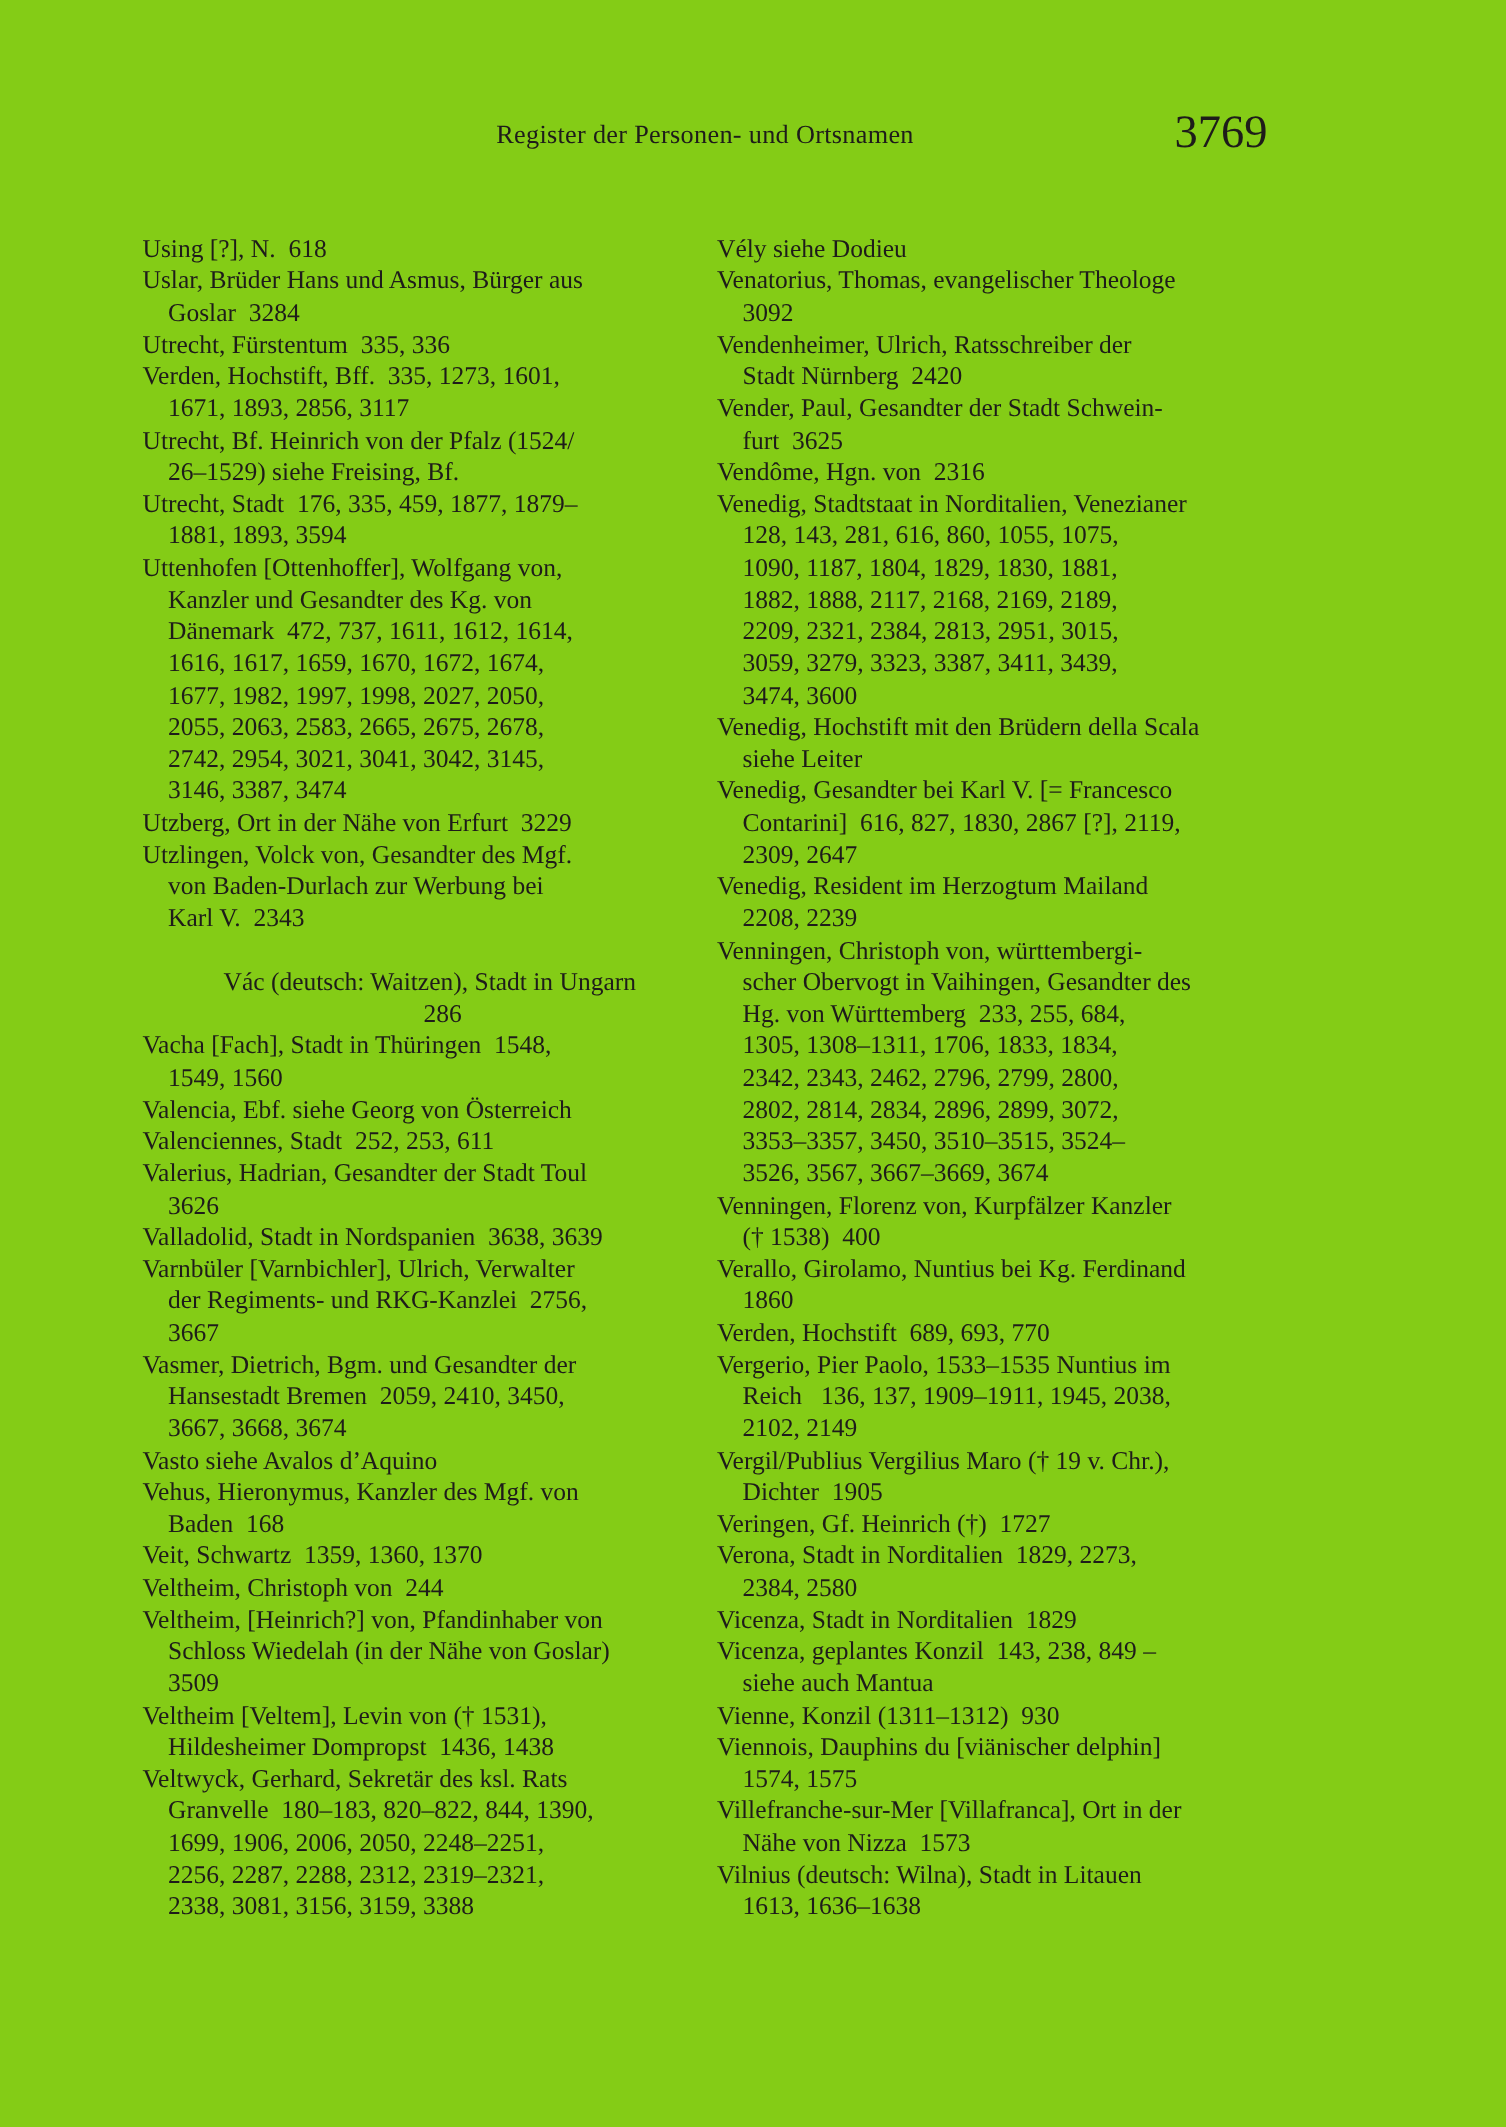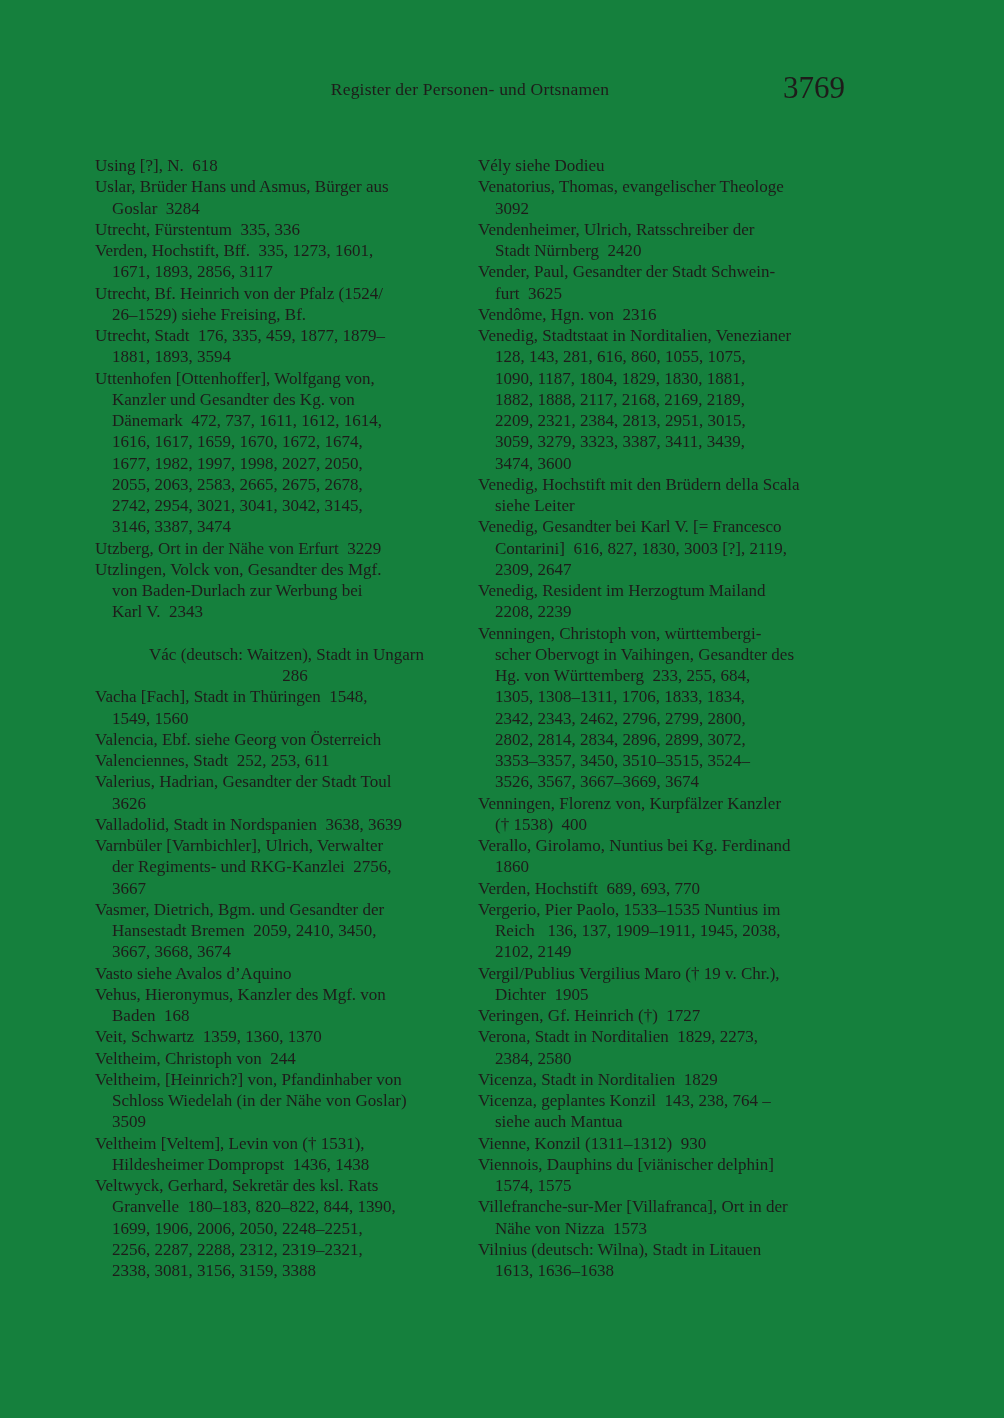--- a/index.html
+++ b/index.html
@@ -4,21 +4,21 @@
 <style>
   html, body {
     margin: 0;
     padding: 0;
     background: #ffffff;
   }
   .page {
     position: relative;
     width: 1004px;
     height: 1418px;
-    background: #15803d;
+    background: #84cc16;
     font-family: "Liberation Serif", "DejaVu Serif", serif;
     color: #1e1c1a;
     overflow: hidden;
   }
   .header-row {
     position: absolute;
     top: 78px;
     left: 95px;
     right: 159px;
     height: 30px;
@@ -199,21 +199,21 @@
           <div class="line cont">2209, 2321, 2384, 2813, 2951, 3015,</div>
           <div class="line cont">3059, 3279, 3323, 3387, 3411, 3439,</div>
           <div class="line cont">3474, 3600</div>
         </div>
         <div class="entry">
           <div class="line">Venedig, Hochstift mit den Brüdern della Scala</div>
           <div class="line cont">siehe Leiter</div>
         </div>
         <div class="entry">
           <div class="line">Venedig, Gesandter bei Karl V. [= Francesco</div>
-          <div class="line cont">Contarini]  616, 827, 1830, 3003 [?], 2119,</div>
+          <div class="line cont">Contarini]  616, 827, 1830, 2867 [?], 2119,</div>
           <div class="line cont">2309, 2647</div>
         </div>
         <div class="entry">
           <div class="line">Venedig, Resident im Herzogtum Mailand</div>
           <div class="line cont">2208, 2239</div>
         </div>
         <div class="entry">
           <div class="line">Venningen, Christoph von, württembergi-</div>
           <div class="line cont">scher Obervogt in Vaihingen, Gesandter des</div>
           <div class="line cont">Hg. von Württemberg  233, 255, 684,</div>
@@ -247,21 +247,21 @@
           <div class="line">Veringen, Gf. Heinrich (†)  1727</div>
         </div>
         <div class="entry">
           <div class="line">Verona, Stadt in Norditalien  1829, 2273,</div>
           <div class="line cont">2384, 2580</div>
         </div>
         <div class="entry">
           <div class="line">Vicenza, Stadt in Norditalien  1829</div>
         </div>
         <div class="entry">
-          <div class="line">Vicenza, geplantes Konzil  143, 238, 764 –</div>
+          <div class="line">Vicenza, geplantes Konzil  143, 238, 849 –</div>
           <div class="line cont">siehe auch Mantua</div>
         </div>
         <div class="entry">
           <div class="line">Vienne, Konzil (1311–1312)  930</div>
         </div>
         <div class="entry">
           <div class="line">Viennois, Dauphins du [viänischer delphin]</div>
           <div class="line cont">1574, 1575</div>
         </div>
         <div class="entry">

